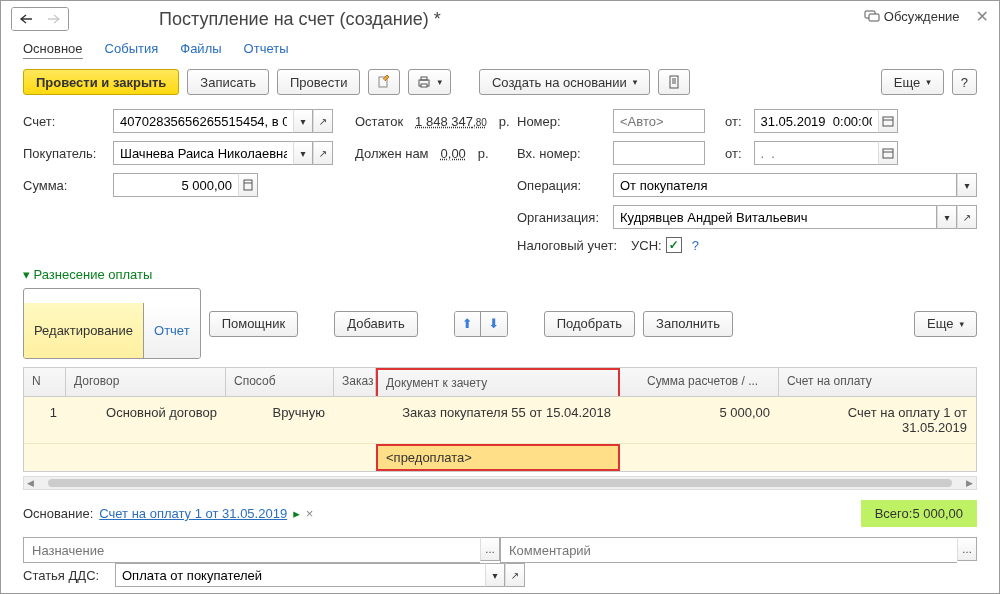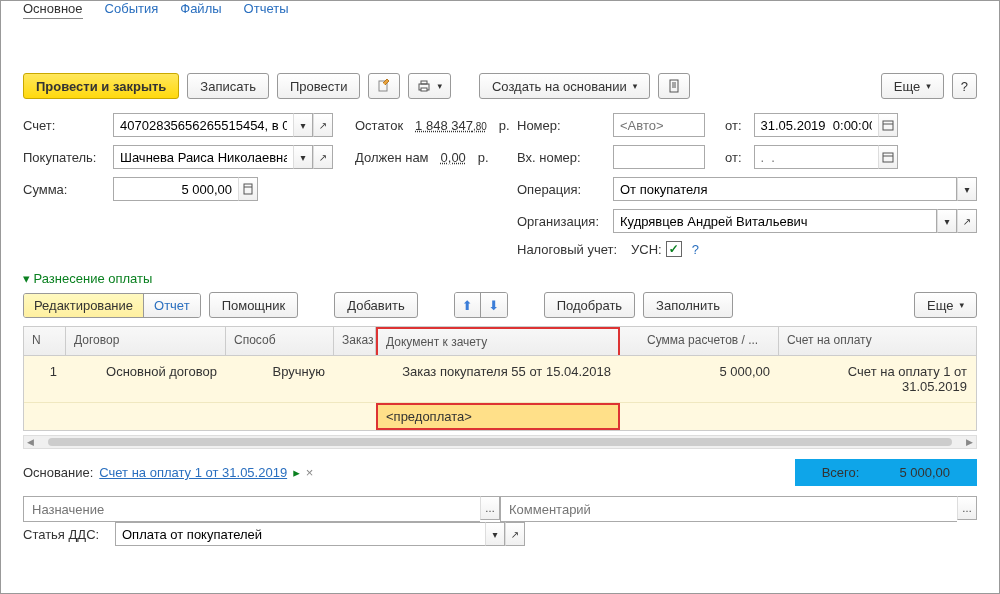--- a/index.html
+++ b/index.html
@@ -12,21 +12,21 @@
 .nav-btn { width: 28px; height: 22px; display: flex; align-items: center; justify-content: center; background: #fff; cursor: pointer; }
 .nav-btn.disabled { color: #bbb; }
 .title { font-size: 18px; margin-left: 90px; color: #444; }
 .right-ctrls { position: absolute; right: 10px; top: 6px; display: flex; gap: 16px; align-items: center; }
 .discuss { color: #333; font-size: 13px; display: flex; align-items: center; gap: 4px; }
 
 .tabs { display: flex; gap: 22px; padding: 0 22px 10px 22px; }
 .tab { color: #2a6fbf; cursor: pointer; }
 .tab.active { color: #333; border-bottom: 1px solid #888; padding-bottom: 2px; }
 
-.toolbar { display: flex; align-items: center; padding: 0 22px 14px 22px; gap: 8px; margin-top: 44px; }
+.toolbar { display: flex; align-items: center; padding: 0 22px 14px 22px; gap: 8px; }
 .btn { border: 1px solid #999; border-radius: 3px; background: linear-gradient(#fff,#f0f0f0); padding: 5px 12px; cursor: pointer; font-size: 13px; height: 26px; display: flex; align-items: center; }
 .btn.primary { background: linear-gradient(#ffe75c,#ffd90e); border-color: #c9a800; font-weight: bold; }
 .btn.icon { padding: 5px 8px; }
 .btn .caret { font-size: 9px; margin-left: 6px; }
 .toolbar-spacer { flex: 1; }
 
 .form-area { padding: 0 22px; }
 .form-row { display: flex; align-items: center; margin-bottom: 8px; gap: 4px; }
 .left-col { width: 490px; display: flex; align-items: center; gap: 12px; }
 .right-col { flex: 1; display: flex; align-items: center; gap: 4px; }
@@ -36,21 +36,21 @@
 .input-btn { border: 1px solid #aaa; border-left: 1px solid #ddd; width: 20px; height: 24px; background: linear-gradient(#fff,#f0f0f0); display: flex; align-items: center; justify-content: center; cursor: pointer; font-size: 10px; }
 .input-group { display: flex; }
 .underline-link { text-decoration: underline dotted; color: #333; }
 .select { border: 1px solid #aaa; padding: 3px 6px; height: 24px; background: #fff; flex: 1; }
 
 .section-head { display: flex; align-items: center; color: #0a8020; padding: 6px 22px; cursor: pointer; }
 .section-head .chev { margin-right: 4px; }
 
 .tbl-toolbar { display: flex; align-items: center; padding: 0 22px 8px 22px; gap: 8px; }
 .seg { display: flex; border: 1px solid #999; border-radius: 3px; overflow: hidden; }
-.seg-btn { padding: 4px 10px; border-right: 1px solid #999; background: linear-gradient(#fff,#f0f0f0); cursor: pointer; color: #2a6fbf; }
+.seg-btn { padding: 20px 10px; border-right: 1px solid #999; background: linear-gradient(#fff,#f0f0f0); cursor: pointer; color: #2a6fbf; margin-top: 14px; }
 .seg-btn:last-child { border-right: none; }
 .seg-btn.active { background: linear-gradient(#fff9c0,#fff0a0); color: #333; }
 
 .arrow-btns { display: flex; border: 1px solid #999; border-radius: 3px; overflow: hidden; }
 .arrow-btn { width: 26px; height: 24px; display: flex; align-items: center; justify-content: center; background: linear-gradient(#fff,#f0f0f0); border-right: 1px solid #999; cursor: pointer; }
 .arrow-btn:last-child { border-right: none; }
 
 .table-wrap { margin: 0 22px; border: 1px solid #ccc; }
 .thead { display: flex; background: linear-gradient(#f8f8f8,#eee); border-bottom: 1px solid #ccc; }
 .th { border-right: 1px solid #ccc; padding: 6px 8px; font-size: 12px; color: #555; }
@@ -71,36 +71,61 @@
 .highlight-cell { background: #ffe089; border: 2px solid #d33; padding: 4px 8px; }
 .th.highlight-head { border: 2px solid #d33; border-bottom: none; }
 
 .scrollbar { height: 14px; background: #f0f0f0; border: 1px solid #ddd; margin: 4px 22px 0 22px; display: flex; align-items: center; }
 .scroll-thumb { height: 8px; background: #ccc; border-radius: 4px; margin: 0 14px; flex: 1; }
 
 .footer { padding: 10px 22px 0 22px; }
 .basis-row { display: flex; align-items: center; gap: 6px; margin-bottom: 10px; }
 .link { color: #2a6fbf; text-decoration: underline; cursor: pointer; }
 .green-icon { color: #0a8020; font-size: 13px; }
-.total-box { margin-left: auto; background: #0ea5e9; padding: 6px 27px; display: flex; gap: 40px; }
+.total-box { margin-left: auto; background: #bef264; padding: 6px 14px; display: flex; }
 
 .two-inputs { display: flex; }
 .big-input { flex: 1; display: flex; }
 .big-input input { flex: 1; border: 1px solid #aaa; border-right: none; padding: 4px 8px; height: 26px; color: #999; }
 
 .checkbox { width: 16px; height: 16px; border: 1px solid #666; display: inline-flex; align-items: center; justify-content: center; color: #0a8020; font-weight: bold; font-size: 12px; }
 .help-q { color: #2a6fbf; cursor: pointer; }
 
 svg { display: block; }
 </style>
 </head>
 <body>
 
 <div class="window">
 
+<div class="titlebar">
+  <div class="nav-btns">
+    <div class="nav-btn">
+      <svg width="14" height="10">
+            <path d="M7 1 L2 5 L7 9 M2 5 L13 5" stroke="#333" fill="none" stroke-width="1.4"></path>
+          </svg>
+    </div>
+    <div class="nav-btn disabled">
+      <svg width="14" height="10">
+            <path d="M7 1 L12 5 L7 9 M12 5 L1 5" stroke="#ccc" fill="none" stroke-width="1.4"></path>
+          </svg>
+    </div>
+  </div>
+  <div class="title">Поступление на счет (создание) *</div>
+  <div class="right-ctrls">
+    <div class="discuss">
+      <svg width="16" height="14">
+            <rect x="1" y="1" width="10" height="7" rx="1" fill="none" stroke="#555"></rect>
+            <rect x="5" y="4" width="10" height="7" rx="1" fill="#fff" stroke="#555"></rect>
+          </svg>
+      <span>Обсуждение</span>
+    </div>
+    <div style="cursor:pointer;font-size:16px;color:#888">✕</div>
+  </div>
+</div>
 
 <div class="tabs">
   <div class="tab active">Основное</div>
   <div class="tab">События</div>
   <div class="tab">Файлы</div>
   <div class="tab">Отчеты</div>
 </div>
 
 <div class="toolbar">
   <div class="btn primary">Провести и закрыть</div>

